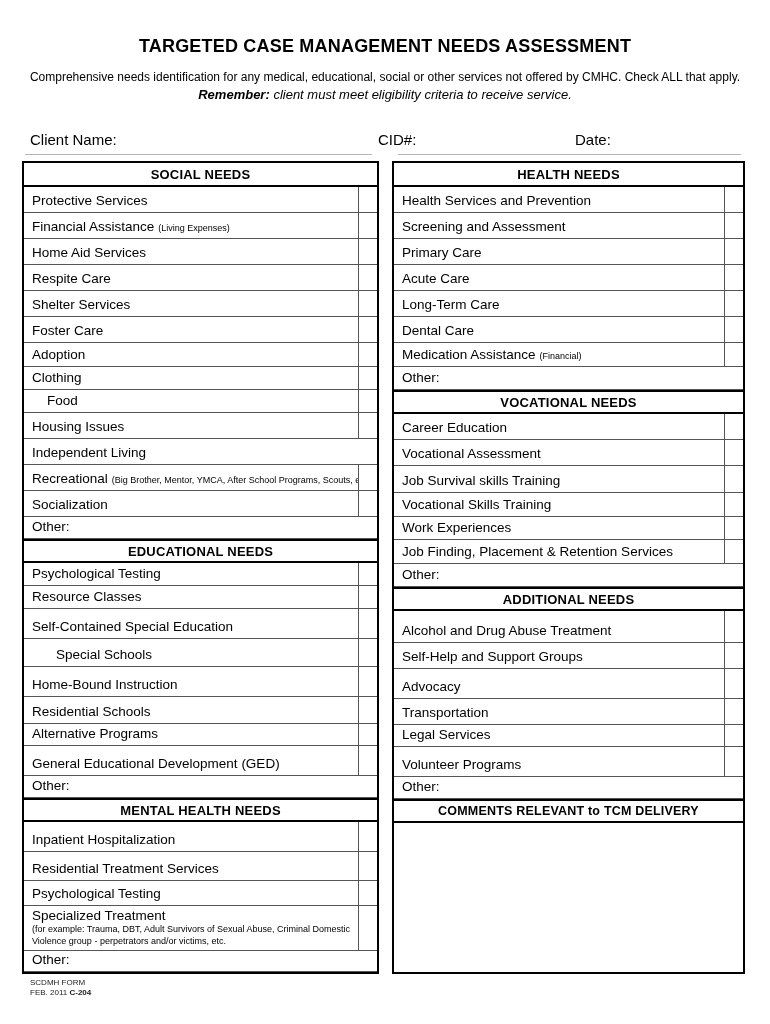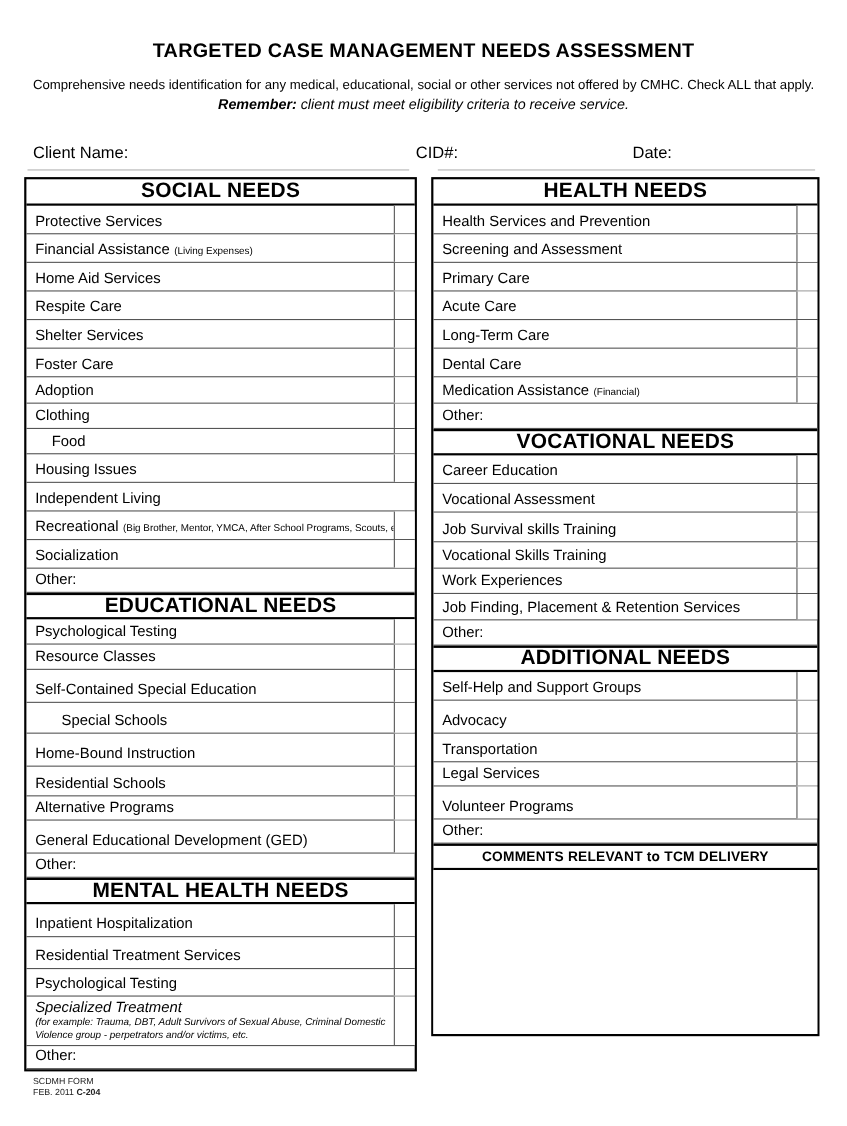--- a/index.html
+++ b/index.html
@@ -31,35 +31,35 @@
   #uline-right { left:398px; width:343px; }
 
   .tbl { position:absolute; top:161px; border:2px solid #000; background:#fff; }
   #tbl-left  { left:22px;  width:353px; }
   #tbl-right { left:392px; width:349px; }
 
   .sec-hdr {
     height:24px; box-sizing:border-box;
     border-bottom:2px solid #000;
     display:flex; align-items:center; justify-content:center;
-    font-weight:bold; font-size:19px; letter-spacing:.2px;
+    font-weight:bold; font-size:13px; letter-spacing:.2px;
   }
   section:not(:first-child) .sec-hdr { border-top:2px solid #000; }
   .sec-hdr.comments { font-size:12.5px; }
 
   .row { display:flex; box-sizing:border-box; border-bottom:1px solid #555; }
   .lbl {
     flex:1; display:flex; align-items:flex-end;
     padding:0 2px 4px 8px; font-size:13.5px;
     overflow:hidden; white-space:nowrap;
   }
   .lbl .note { font-size:9px; margin-left:4px; padding-bottom:1px; }
   .lbl.multi {
     flex-direction:column; align-items:flex-start; justify-content:flex-start;
-    padding-top:2px; padding-bottom:0; line-height:1.2;font-style:italic;
+    padding-top:2px; padding-bottom:0; line-height:1.2;
   }
   .lbl.multi .small-line { font-size:9px; line-height:1.3; }
   .cb { width:19px; box-sizing:border-box; border-left:1px solid #555; background:#fff; }
   .comments-box { height:149px; background:#fff; }
 
   .footer { position:absolute; left:30px; top:978px; font-size:8px; line-height:1.25; color:#222; }
   .footer .code { font-weight:bold; }
 </style>
 </head>
 <body>
@@ -361,20 +361,26 @@
           <div class="row" style="height: 23px;">
             <div class="lbl">
               <span>Other:</span>
             </div>
           </div>
         </div>
     </section>
     <section>
       <div class="sec-hdr">ADDITIONAL NEEDS</div>
       <div>
+          <div class="row" style="height: 32px;">
+            <div class="lbl">
+              <span>Alcohol and Drug Abuse Treatment</span>
+            </div>
+            <div class="cb"></div>
+          </div>
           <div class="row" style="height: 26px;">
             <div class="lbl">
               <span>Self-Help and Support Groups</span>
             </div>
             <div class="cb"></div>
           </div>
           <div class="row" style="height: 30px;">
             <div class="lbl">
               <span>Advocacy</span>
             </div>

